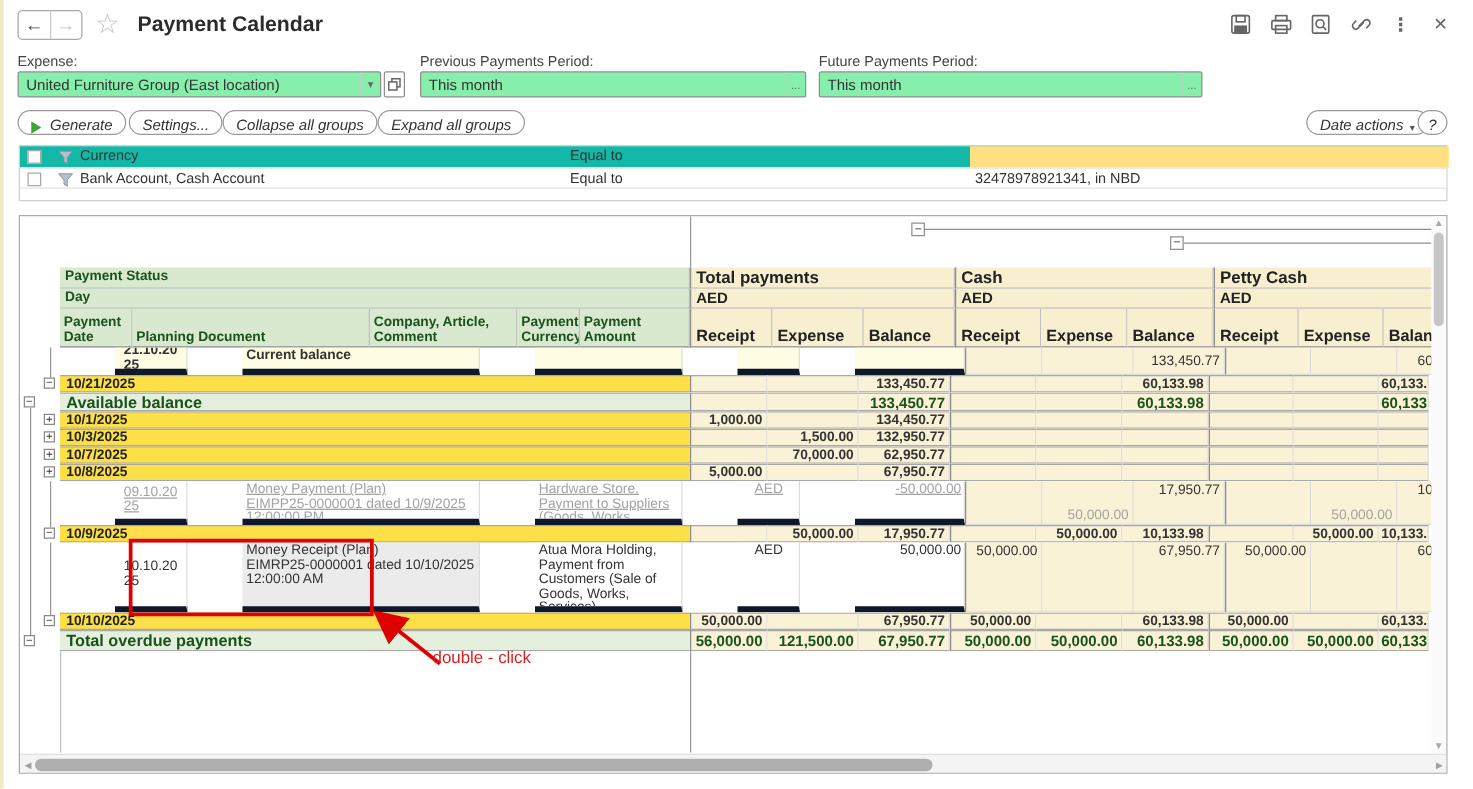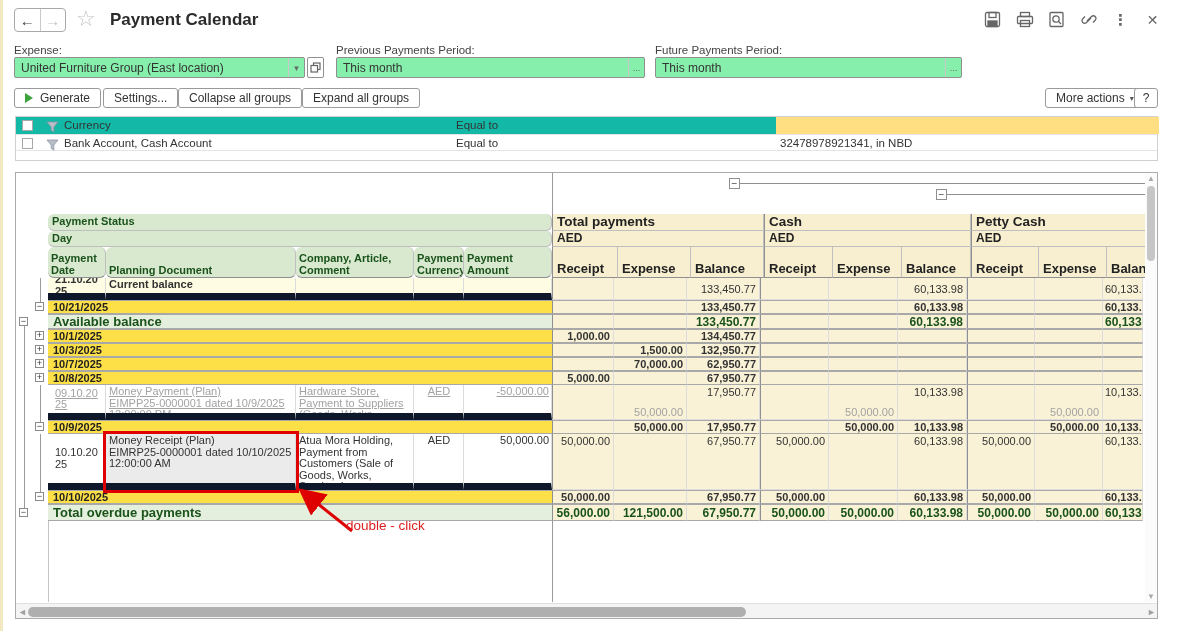--- a/index.html
+++ b/index.html
@@ -22,21 +22,21 @@
   .closex { font-size:14px; color:#666; }
 
   
   .flabel { position:absolute; top:44px; font-size:11.5px; color:#444; }
   .finput { position:absolute; top:57px; height:21px; border:1px solid #8F8F8F; border-radius:2px; background:#86efac; display:flex; align-items:center; font-size:12px; }
   .finput .val { flex:1; padding:0 6px; white-space:nowrap; overflow:hidden; }
   .seg { width:16px; height:100%; border-left:1px solid #C9C9C9; display:flex; align-items:center; justify-content:center; color:#666; font-size:9px; cursor:pointer; }
   .sidebtn { position:absolute; top:57px; width:17px; height:21px; border:1px solid #8F8F8F; border-radius:2px; background:#fff; display:flex; align-items:center; justify-content:center; cursor:pointer; }
 
   
-  .abtn { position:absolute; top:88px; height:20px; border:1px solid #9A9A9A; border-radius:3px; background:#fff; font-size:12px; color:#333; display:flex; align-items:center; justify-content:center; padding:0 10px; cursor:pointer; white-space:nowrap; }
+  .abtn { position:absolute; top:88px; height:20px; border:1px solid #9A9A9A; border-radius:10px; background:#fff; font-size:12px; color:#333; display:flex; align-items:flex-end; justify-content:center; padding:0 10px; cursor:pointer; white-space:nowrap;font-style:italic; }
   .play { width:0; height:0; border-left:8px solid #3DA43D; border-top:5px solid transparent; border-bottom:5px solid transparent; margin-right:7px; }
   .dcaret { font-size:8px; color:#555; margin-left:5px; }
 
   
   .filters { position:absolute; left:15px; top:116px; width:1143px; height:45px; border:1px solid #D0D0D0; background:#fff; }
   .frow { position:relative; height:17px; width:100%; }
   .frow1 { background:#14b8a6; }
   .frow2 { background:#fff; border-top:1px solid #E4E4E4; border-bottom:1px solid #E4E4E4; }
   .fcheck { position:absolute; left:6px; top:3px; width:11px; height:11px; border:1px solid #A8A8A8; background:#FDFDFD; }
   .ficon { position:absolute; left:30px; top:2px; }
@@ -51,37 +51,37 @@
 
   
   .slider { position:absolute; height:12px; display:flex; align-items:center; }
   .sbox { width:11px; height:11px; border:1px solid #8F8F8F; background:#fff; font-size:10px; line-height:9px; text-align:center; color:#444; cursor:pointer; }
   .sline { height:1px; background:#8F8F8F; }
 
   
   .ghead { position:absolute; left:0; top:41px; width:1131px; }
   .hrow { display:flex; }
   .hc { border-right:1px solid #BFBFBF; border-bottom:1px solid #BFBFBF; overflow:hidden; white-space:nowrap; }
-  .hgreen { background:#D8E9D0; color:#1A531A; font-weight:bold; font-size:11px; padding:1px 4px;border-radius:6px; }
+  .hgreen { background:#D8E9D0; color:#1A531A; font-weight:bold; font-size:11px; padding:1px 4px; }
   .hcream { background:#F7EFCF; color:#222; font-weight:bold; padding:0 4px; }
   .corner { width:32px; background:#fff; border-right:none; border-bottom:none; }
   .hbig { font-size:13.5px; }
   .haed { font-size:12px; }
   .hcol { font-size:11px; white-space:normal; display:flex; align-items:flex-end; line-height:12px; padding:1px 3px; }
   .hmc  { font-size:13px; display:flex; align-items:flex-end; padding:1px 4px; }
   .bdark { border-bottom:1px solid #8F8F8F !important; }
   .ldark { border-left:1px solid #8F8F8F; }
 
   
   .gbody { position:absolute; left:0; top:105px; width:1131px; height:243px; }
   .brow { display:flex; width:1131px; overflow:hidden; }
   .tc { width:16px; position:relative; flex:none; }
   .tbox { position:absolute; left:3px; top:50%; margin-top:-5px; width:9px; height:9px; border:1px solid #8A8A8A; background:#fff; font-size:9px; line-height:7px; text-align:center; color:#333; cursor:pointer; }
   .lbl { width:504px; flex:none; border-bottom:1px solid #DCDCDC; padding:0 0 0 5px; display:flex; align-items:center; overflow:hidden; white-space:nowrap; }
-  .lc { flex:none; border-right:1px solid #DCDCDC; border-bottom:7px solid #0f172a; font-size:11px; line-height:11.5px; overflow:hidden; display:flex; align-items:center; padding:1px 2px 1px 3px; }
+  .lc { flex:none; border-right:1px solid #DCDCDC; border-bottom:5px solid #0f172a; font-size:11px; line-height:11.5px; overflow:hidden; display:flex; align-items:center; padding:1px 2px 1px 3px;margin-left:44px; }
   .lc.date { width:58px; word-break:break-all; padding-left:7px; align-items:center; }
   .lc.doc { width:190px; align-items:flex-start; white-space:pre-line; }
   .lc.company { width:118px; align-items:flex-start; }
   .lc.currency { width:50px; align-items:flex-start; justify-content:center; }
   .lc.amount { width:88px; align-items:flex-start; justify-content:flex-end; }
   .mc { flex:none; border-right:1px solid #DCDCDC; border-bottom:1px solid #DCDCDC; background:#F9F2D6; font-size:11px; display:flex; align-items:center; justify-content:flex-end; padding:1px 3px; overflow:hidden; white-space:nowrap; }
   .mc.w66{width:62px}.mc.w73{width:73px}.mc.w69{width:69px}.mc.w68{width:68px}
   .mc.pbal { width:40px; justify-content:flex-start; padding-left:2px; }
   .mc.gs { border-left:1px solid #8F8F8F; }
   .mc.vt { align-items:flex-start; } .mc.vb { align-items:flex-end; }
@@ -184,21 +184,21 @@
   <div class="abtn" style="left:103px">
       <span>Settings...</span>
     </div>
   <div class="abtn" style="left:178px">
       <span>Collapse all groups</span>
     </div>
   <div class="abtn" style="left:302px">
       <span>Expand all groups</span>
     </div>
   <div class="abtn" style="left:1045px">
-    <span>More actions</span>
+    <span>Date actions</span>
       <span class="dcaret">▾</span>
   </div>
   <div class="abtn" style="left:1134px;width:24px;padding:0">
       <span>?</span>
     </div>
 
   <div class="filters">
     <div class="frow frow1">
       <div class="fcheck"></div>
       <div class="ficon">

